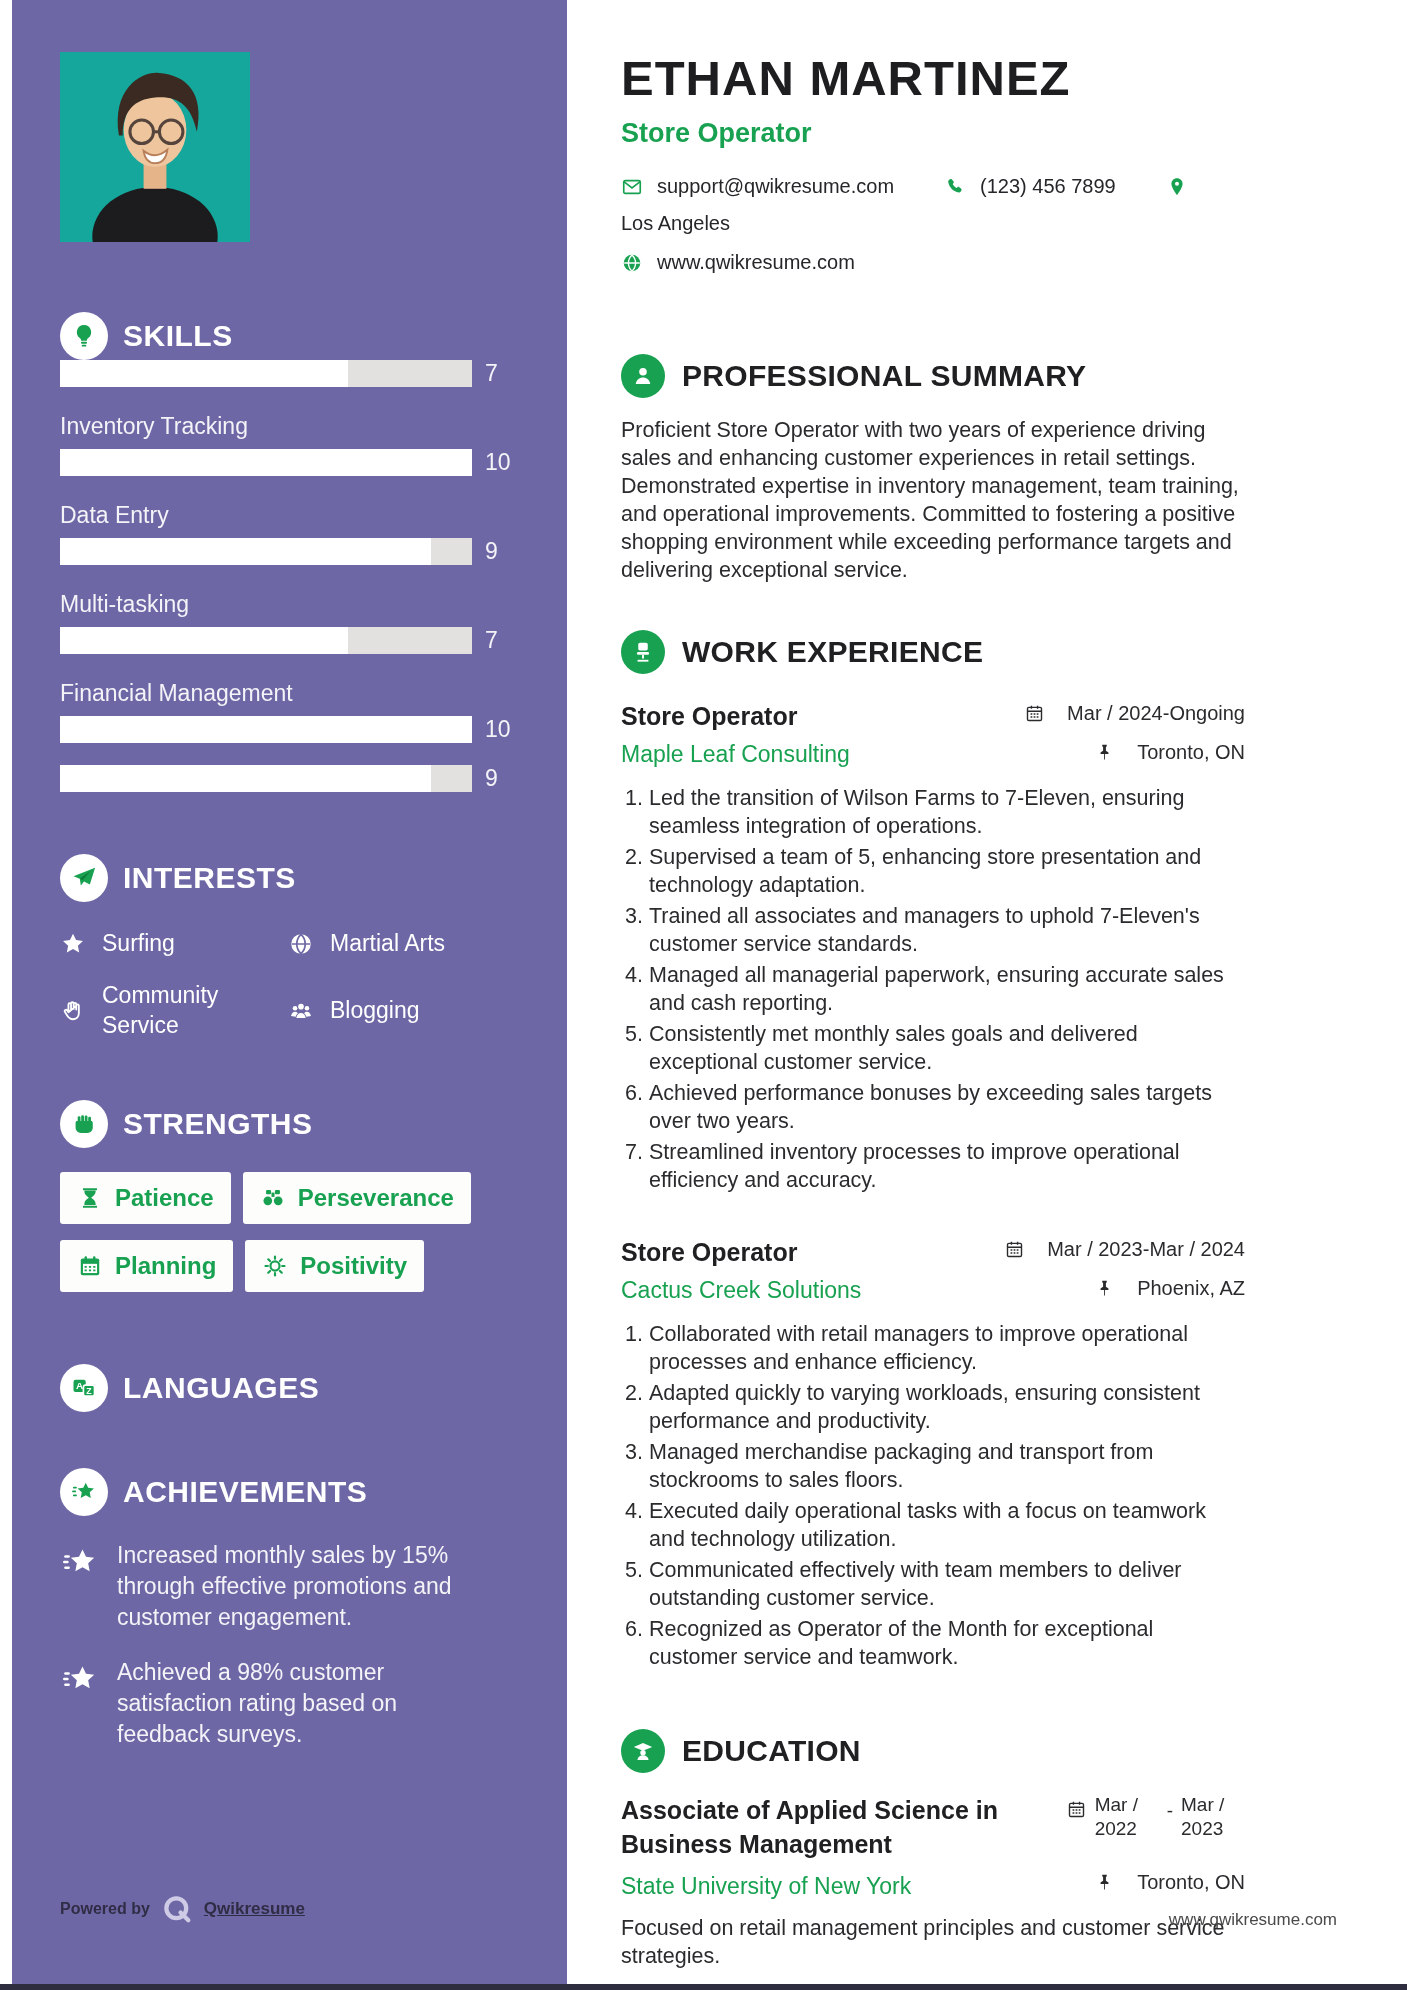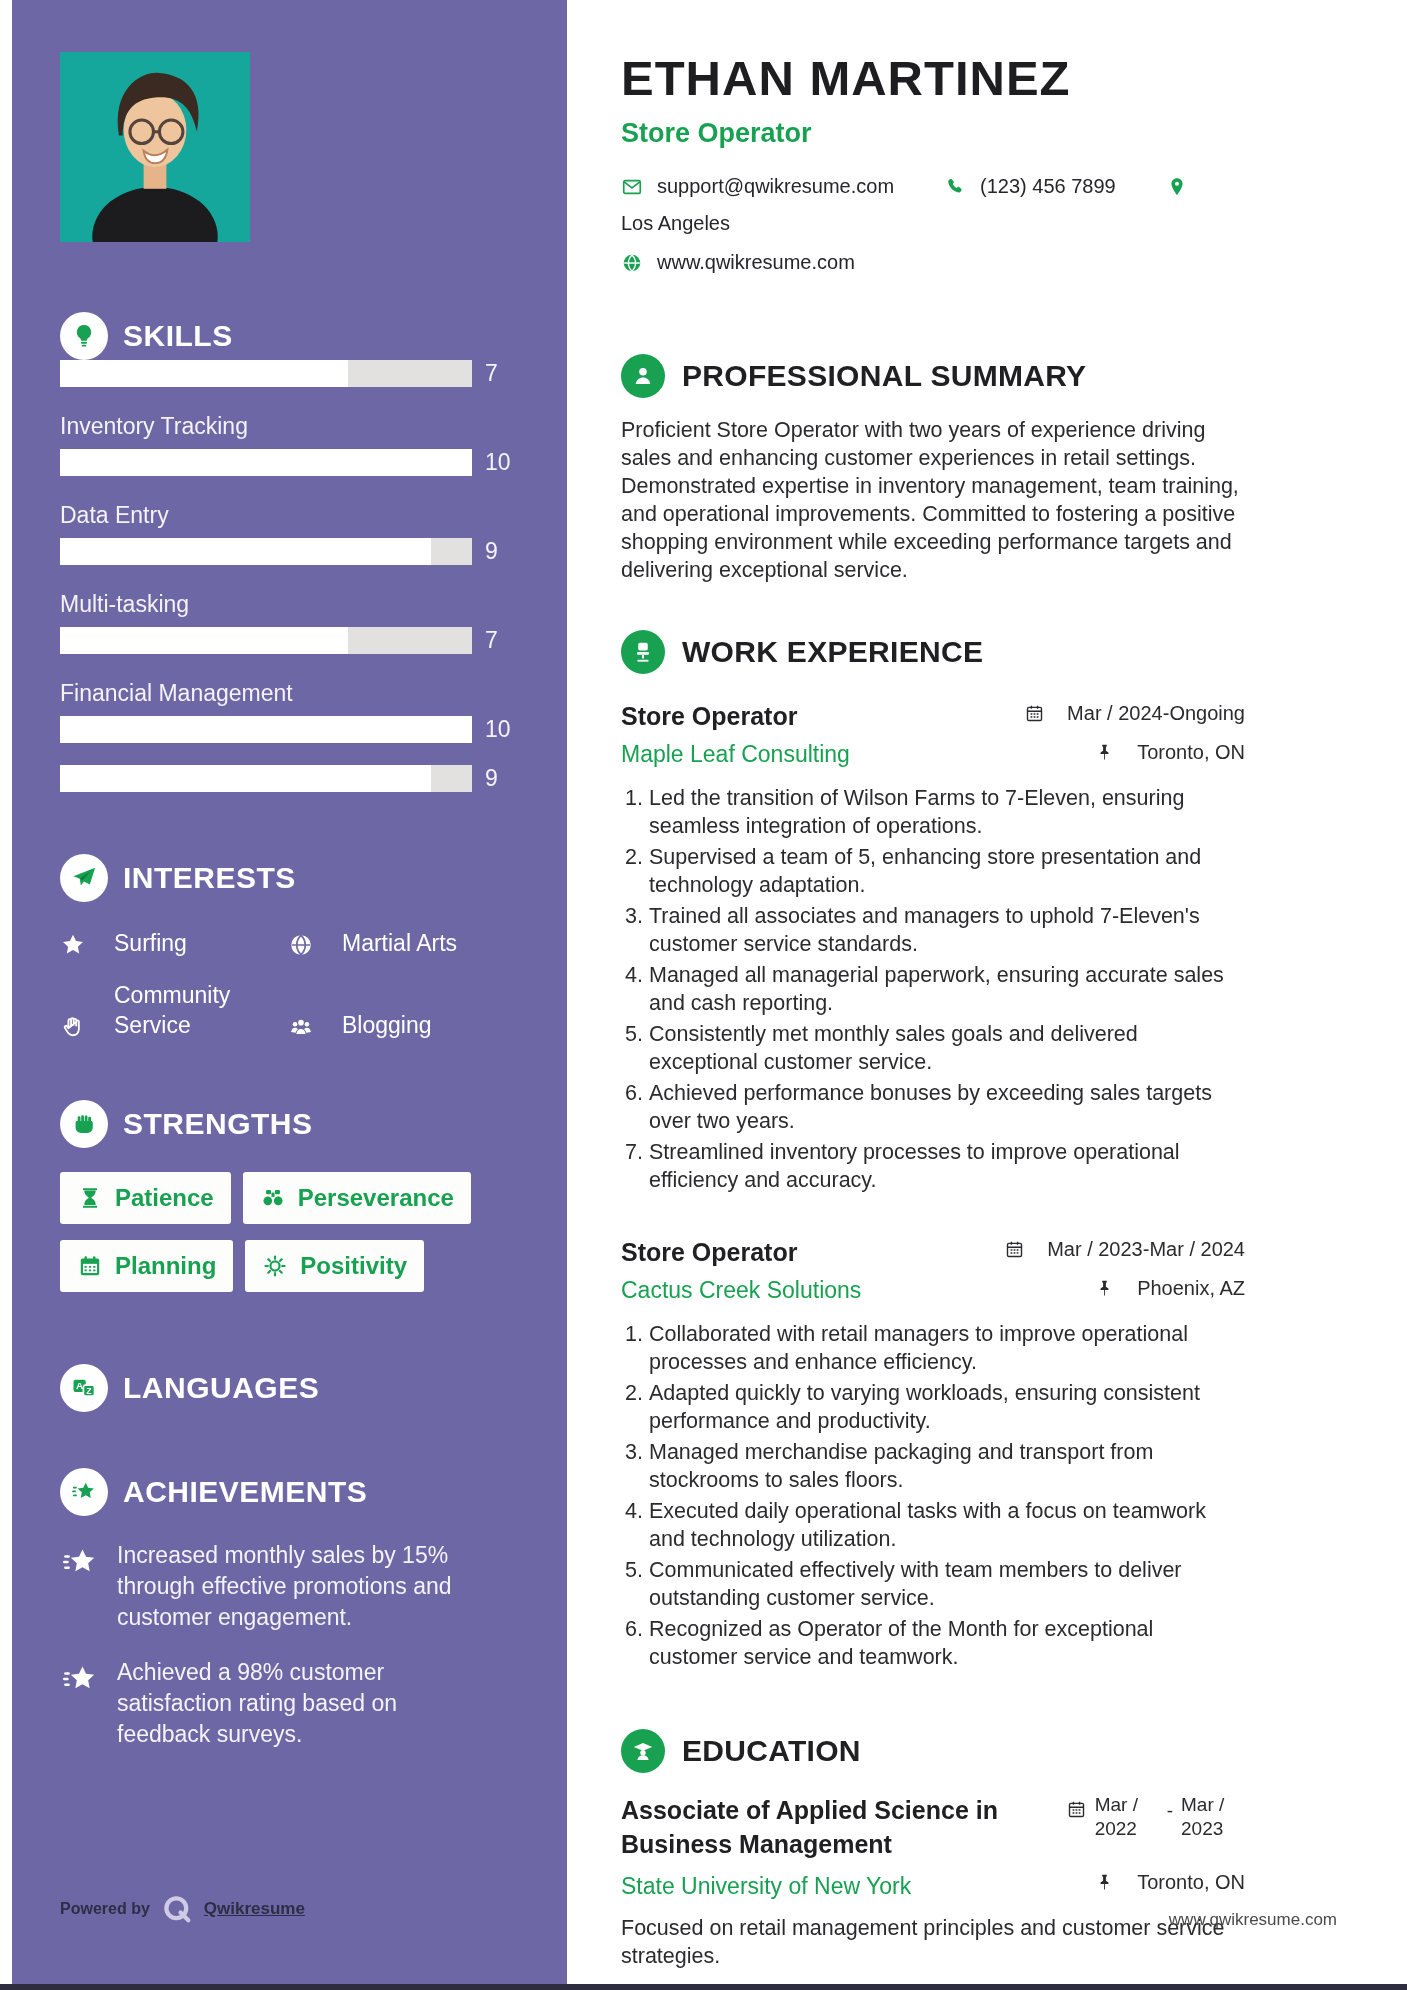--- a/index.html
+++ b/index.html
@@ -19,21 +19,21 @@
   .skills { margin-top:70px; }
   .skill { margin-bottom:22px; }
   .skill-label { font-size:23px; line-height:30px; margin-top:24px; margin-bottom:8px; color:#f4f3f8; }
   .skill-row { display:flex; align-items:center; gap:13px; }
   .skill-bar { width:412px; height:27px; background:#e2e1df; flex:none; }
   .skill-fill { height:100%; background:#ffffff; }
   .skill-value { font-size:23px; color:#f4f3f8; }
 
   .interests { margin-top:62px; }
   .interest-grid { margin-top:26px; display:grid; grid-template-columns:228px auto; row-gap:22px; }
-  .interest-item { display:flex; gap:28px; font-size:23px; line-height:30px; align-items:flex-end; }
+  .interest-item { display:flex; gap:16px; font-size:23px; line-height:30px; align-items:center; }
   .interest-item svg { width:26px; height:26px; flex:none; margin-top:2px; }
   .interest-item .int-label { max-width:160px; }
 
   .strengths { margin-top:60px; }
   .chips { margin-top:24px; width:470px; }
   .chip { display:inline-flex; align-items:center; gap:12px; background:#fdfdfc; color:#17A150; border-radius:3px; padding:12px 17px; font-size:24px; font-weight:bold; margin:0 12px 16px 0; }
   .chip svg { width:26px; height:26px; }
 
   .languages { margin-top:56px; }
   .lang-row { margin-top:34px; display:flex; gap:42px; padding-left:14px; }

